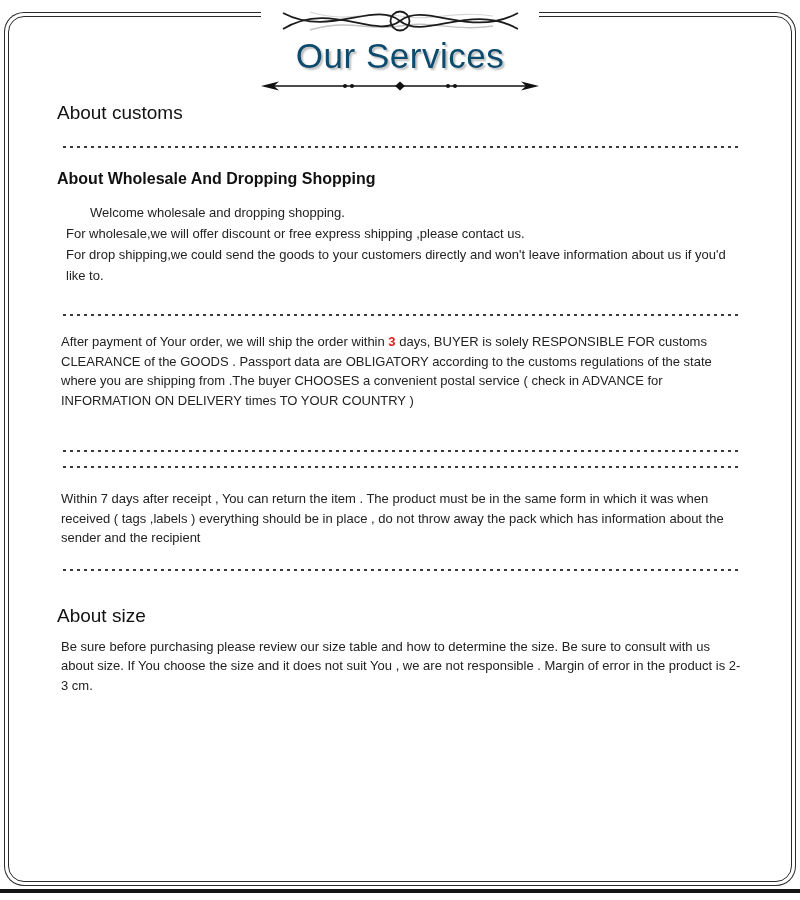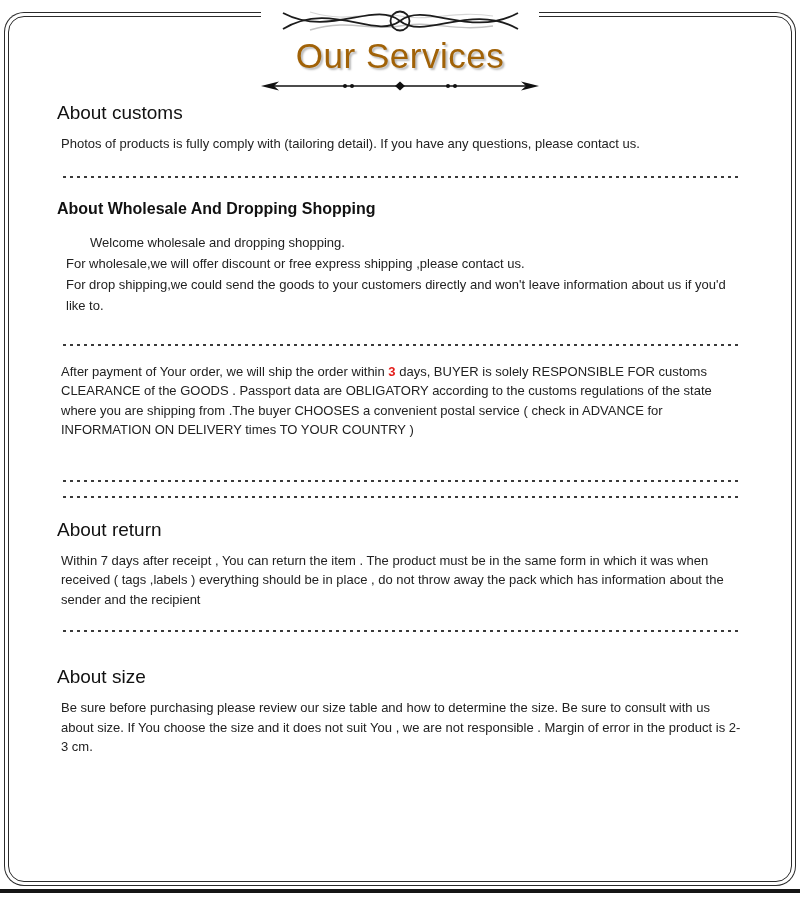--- a/index.html
+++ b/index.html
@@ -29,21 +29,21 @@
     line-height: 0;
     z-index: 2;
   }
   .title {
     text-align: center;
     font-size: 35px;
     font-weight: normal;
     letter-spacing: 0.5px;
     margin: 20px 0 0 0;
     line-height: 38px;
-    color: #a16207;
+    color: #0c4a6e;
     text-shadow: 2px 2px 2px #bbbbbb;
   }
   .arrow-divider {
     text-align: center;
     margin-top: 3px;
     line-height: 0;
   }
   .content { padding: 0 46px 0 48px; }
   .sec h2 {
     font-size: 19px;
@@ -112,21 +112,20 @@
       <circle cx="93" cy="8" r="2" fill="#111"></circle>
       <circle cx="189" cy="8" r="2" fill="#111"></circle>
       <circle cx="196" cy="8" r="2" fill="#111"></circle>
     </svg>
   </div>
 
   <div class="content">
 
     <section class="sec sec-products">
       <h2>About customs</h2>
-      <p class="body">Photos of products is fully comply with (tailoring detail). If you have any questions, please contact us.</p>
     </section>
 
     <div class="divider d1"></div>
 
     <section class="sec sec-wholesale">
       <h2>About Wholesale And Dropping Shopping</h2>
       <p class="body first">Welcome wholesale and dropping shopping.</p>
       <p class="body">For wholesale,we will offer discount or free express shipping ,please contact us.</p>
       <p class="body">For drop shipping,we could send the goods to your customers directly and won't leave information about us if you'd like to.</p>
     </section>
@@ -136,21 +135,20 @@
     <section class="sec sec-shipping">
       <p class="body"><span>After payment of Your order, we will ship the order within </span><span class="highlight">3</span><span> days, BUYER is solely RESPONSIBLE FOR customs CLEARANCE of the GOODS . Passport data are OBLIGATORY according to the customs regulations of the state where you are shipping from .The buyer CHOOSES a convenient postal service ( check in ADVANCE for INFORMATION ON DELIVERY times TO YOUR COUNTRY )</span></p>
     </section>
 
     <div class="divider d3"></div>
 
 
     <div class="divider d4"></div>
 
     <section class="sec sec-return">
-      <h2>About return</h2>
       <p class="body">Within 7 days after receipt , You can return the item . The product must be in the same form in which it was when received ( tags ,labels ) everything should be in place , do not throw away the pack which has information about the sender and the recipient</p>
     </section>
 
     <div class="divider d5"></div>
 
     <section class="sec sec-size">
       <h2>About size</h2>
       <p class="body">Be sure before purchasing  please review our size table and how to determine the size. Be sure to consult with us about size. If You choose the size and it does not suit You , we are not responsible . Margin of error in the product is 2-3 cm.</p>
     </section>
 

